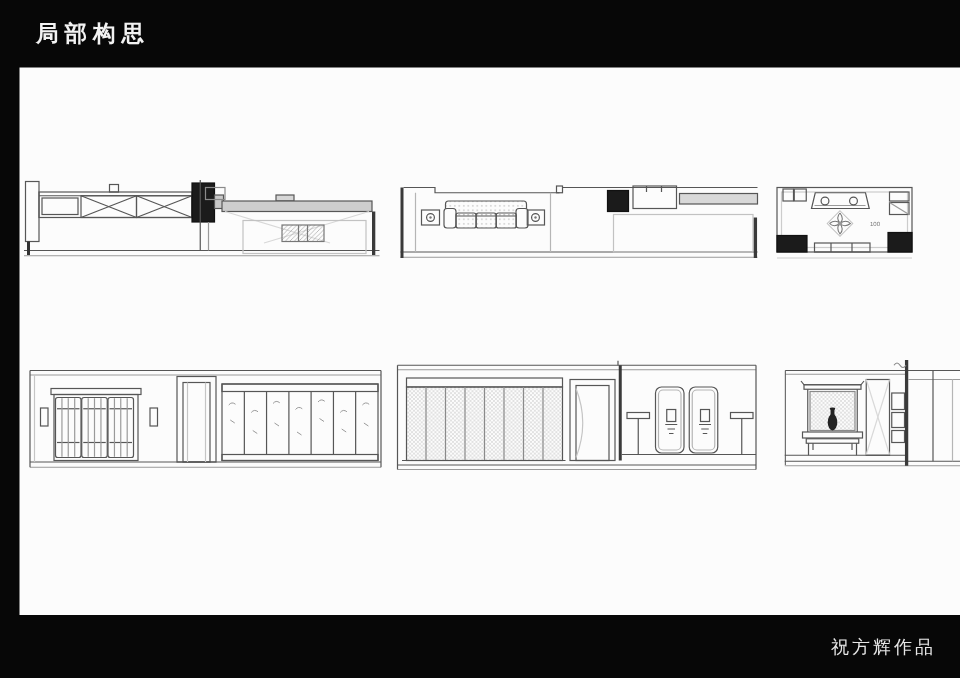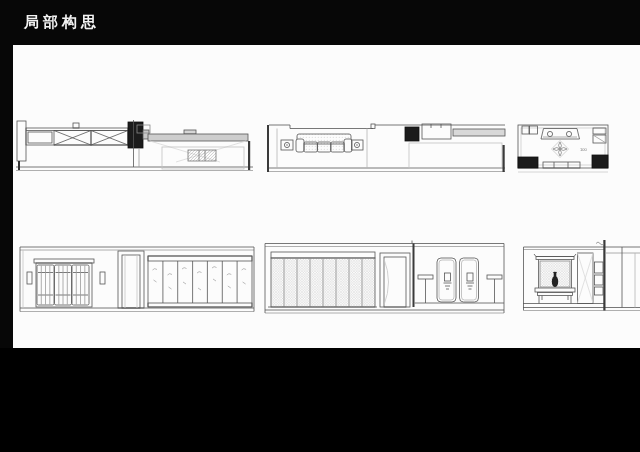--- a/index.html
+++ b/index.html
@@ -1,16 +1,16 @@
 <!DOCTYPE html>
 <html><head>
 <meta charset="utf-8">
 <style>
   html,body{margin:0;padding:0;background:#000;}
-  #screen{position:relative;width:640px;height:348px;background:#070707;overflow:hidden;
+  #screen{position:relative;width:640px;height:452px;background:#070707;overflow:hidden;
           font-family:"Liberation Sans",sans-serif;}
   .page-title{position:absolute;left:24px;top:13px;color:#f2f2f2;font-size:15px;font-weight:bold;
               letter-spacing:4px;font-family:"Liberation Serif",serif;}
   .sheet{position:absolute;left:13px;top:45px;width:627px;height:365px;background:#fcfcfc;}
   .panel{position:absolute;}
   .signature{position:absolute;right:16px;top:423px;color:#e6e6e6;font-size:12px;
              letter-spacing:2px;font-family:"Liberation Serif",serif;}
   svg{display:block;}
 </style>
 </head>
@@ -271,14 +271,15 @@
         <rect x="80.3" y="0" width="2.2" height="70.5" fill="#3a3a3a" stroke="none"></rect>
         <path d="M73,3.5 q2,-3 4,0 q2,3 4,0" stroke="#888"></path>
         <line x1="82.5" y1="13" x2="117" y2="13" stroke="#9a9a9a"></line>
         <line x1="99" y1="7" x2="99" y2="67.5"></line>
         <line x1="112" y1="13" x2="112" y2="67.5" stroke="#b5b5b5"></line>
       </g>
     </svg>
 
   </div>
 
+  <div class="signature">祝方辉作品</div>
 
 </div>
 
 </body></html>

